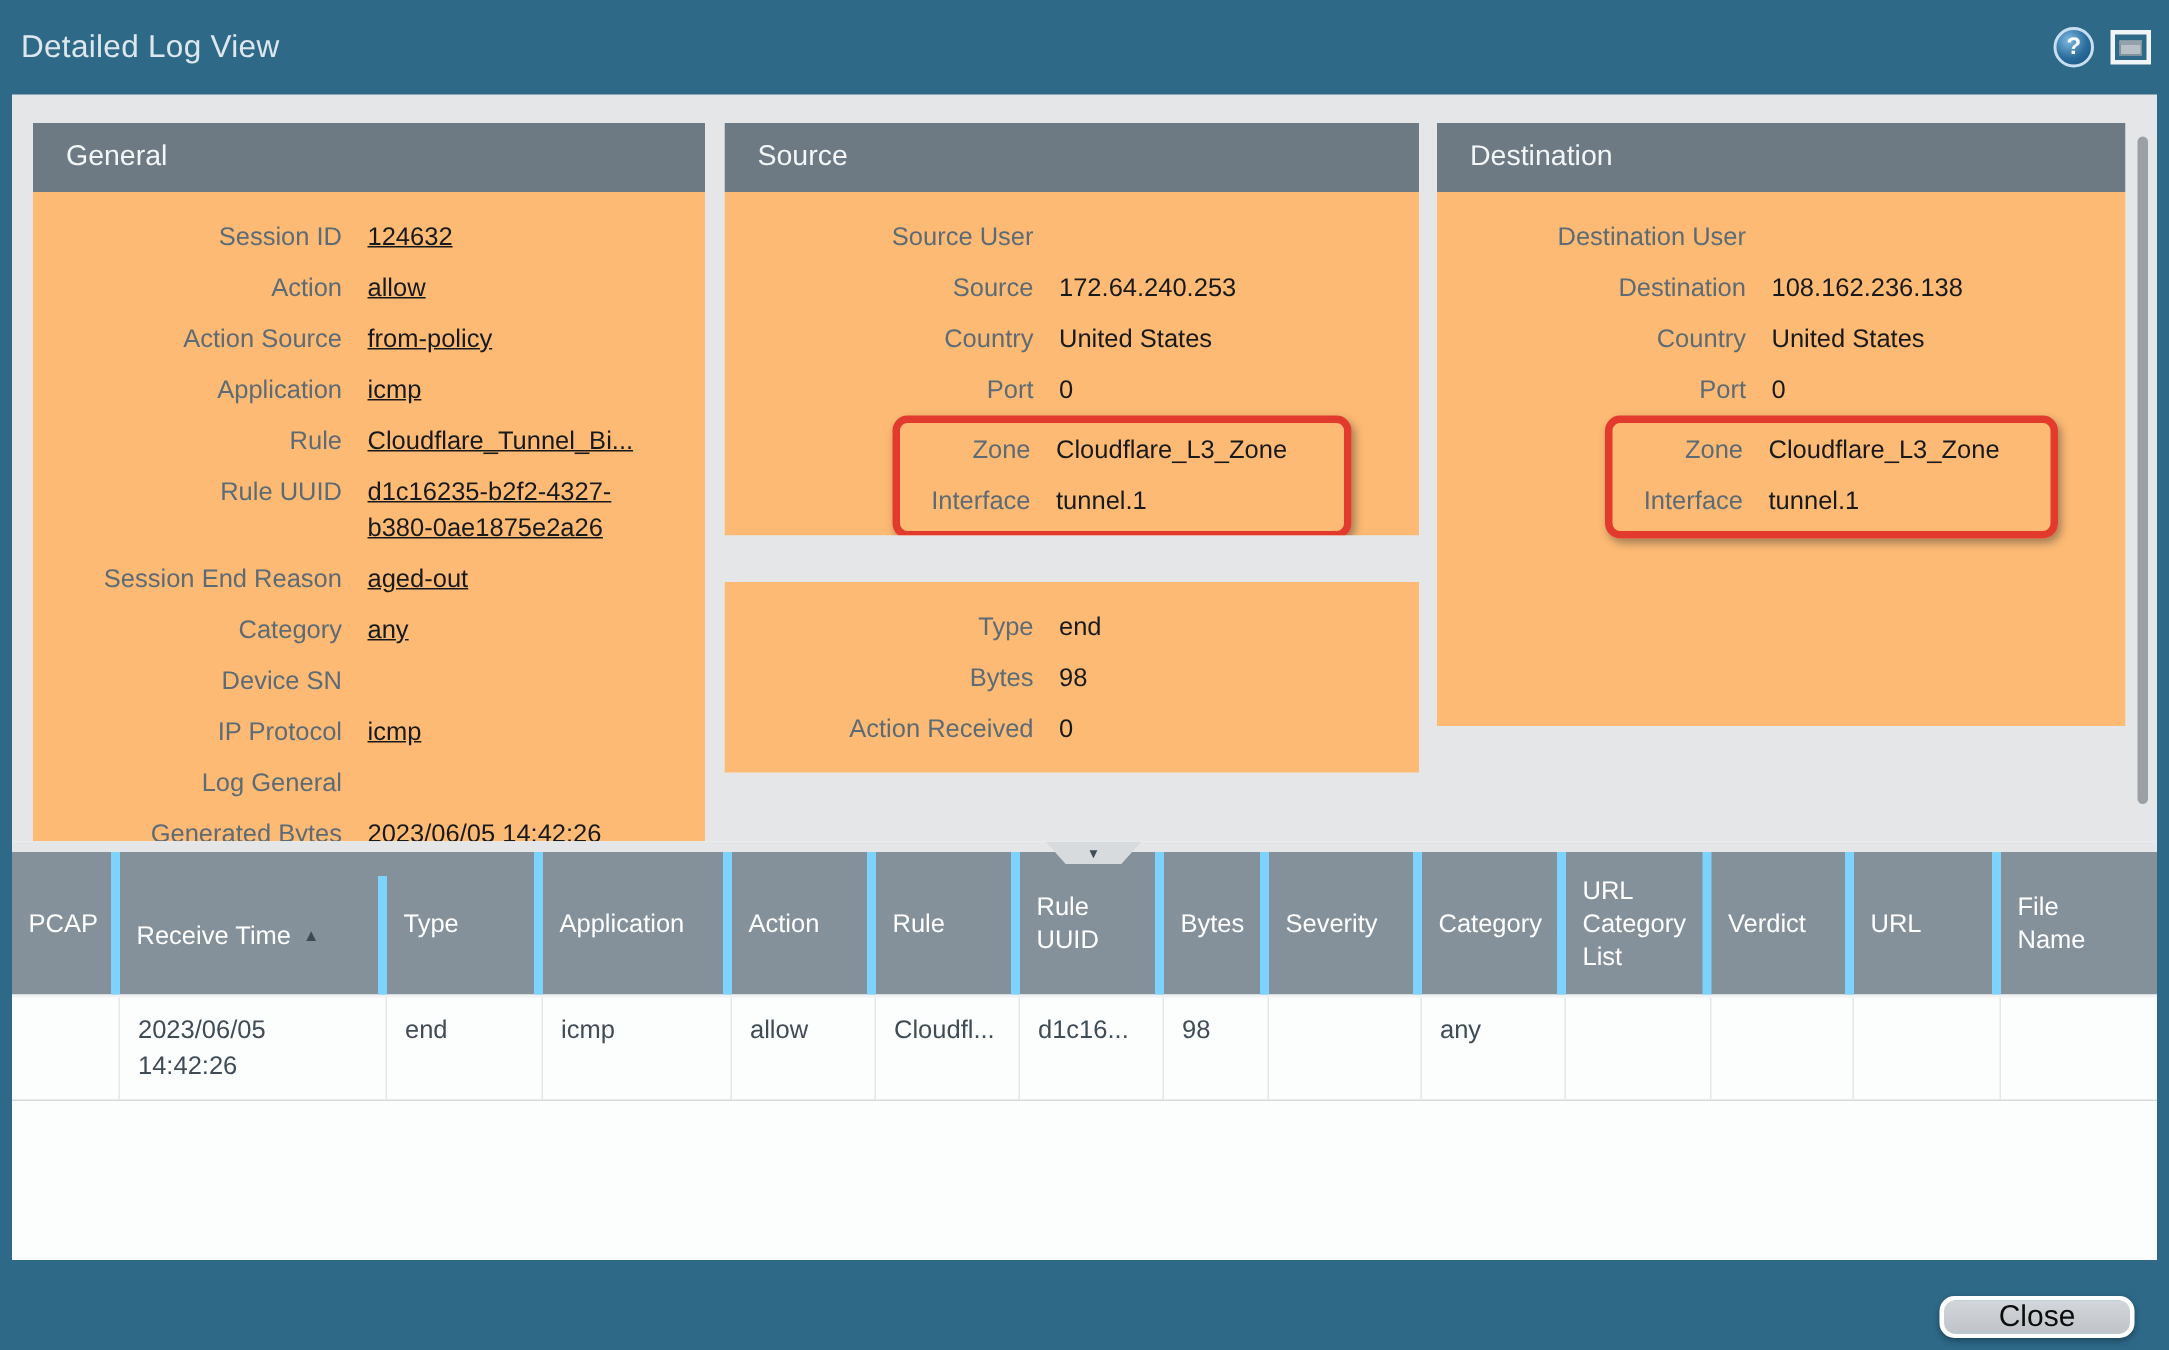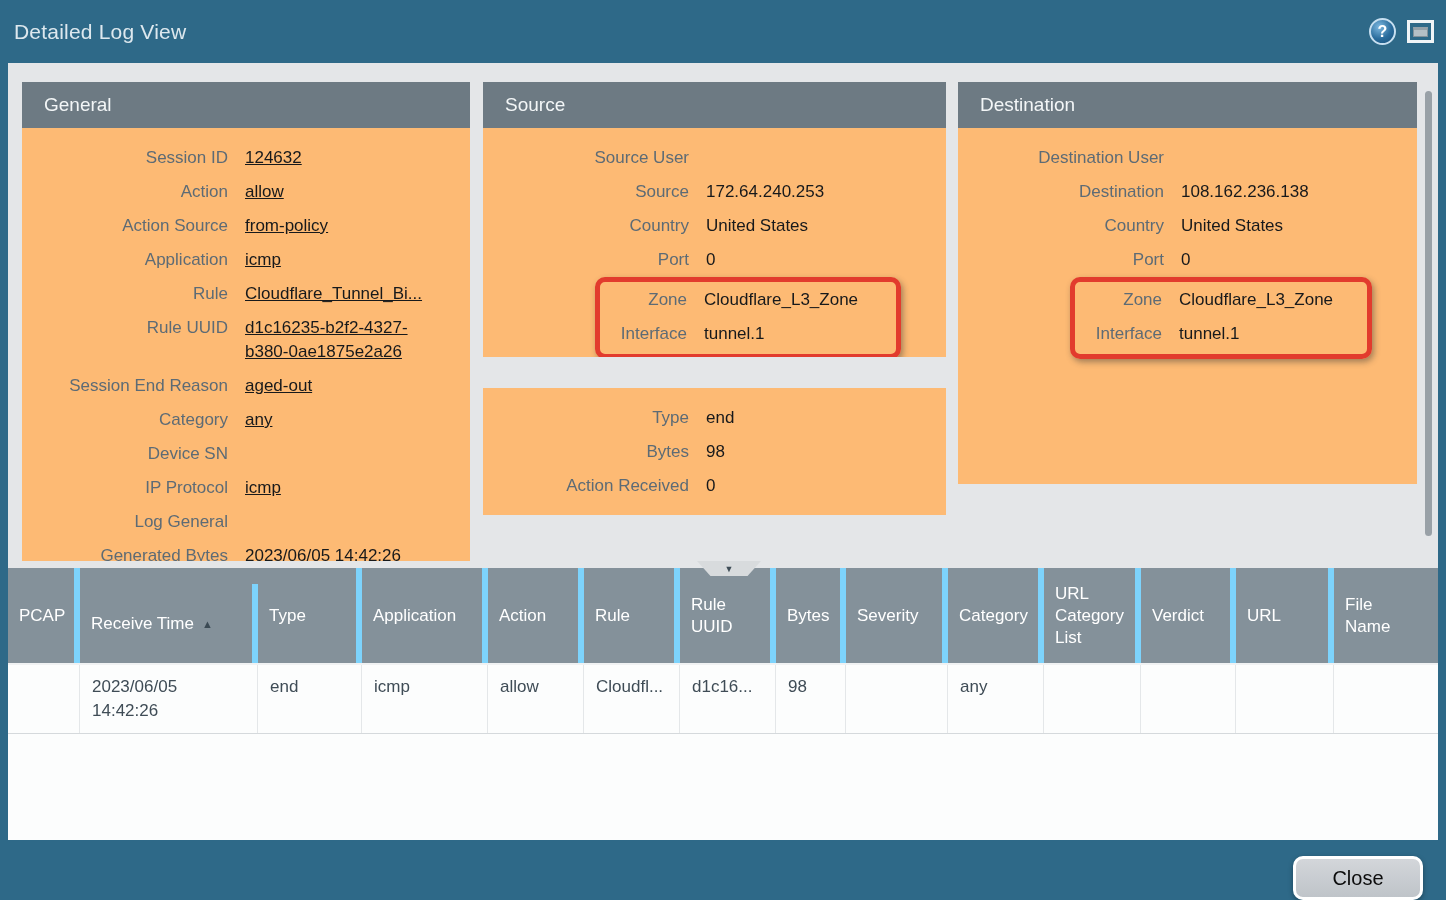--- a/index.html
+++ b/index.html
@@ -78,21 +78,21 @@
     position:absolute; top:0; left:689px; width:64px; height:15px;
     background:#d8dbdd;
     clip-path:polygon(0 0,100% 0,79% 100%,21% 100%);
     display:flex; align-items:center; justify-content:center;
     font-size:9px; color:#3f4d57; z-index:5; cursor:pointer;
   }
 
   
   .footer { height:76px; display:flex; align-items:center; justify-content:flex-end; padding-right:23px; }
   .close-btn {
-    width:130px; height:44px;
+    width:130px; height:28px;
     background:linear-gradient(#d3d6da,#bfc4c9);
     border:3px solid #fff; border-radius:10px;
     font-size:20px; color:#0c0c0c; font-family:"Liberation Sans", sans-serif;
     box-shadow:0 2px 5px rgba(0,0,0,.35); cursor:pointer;
   }
 </style>
 </head>
 <body>
 
 <div class="titlebar">

